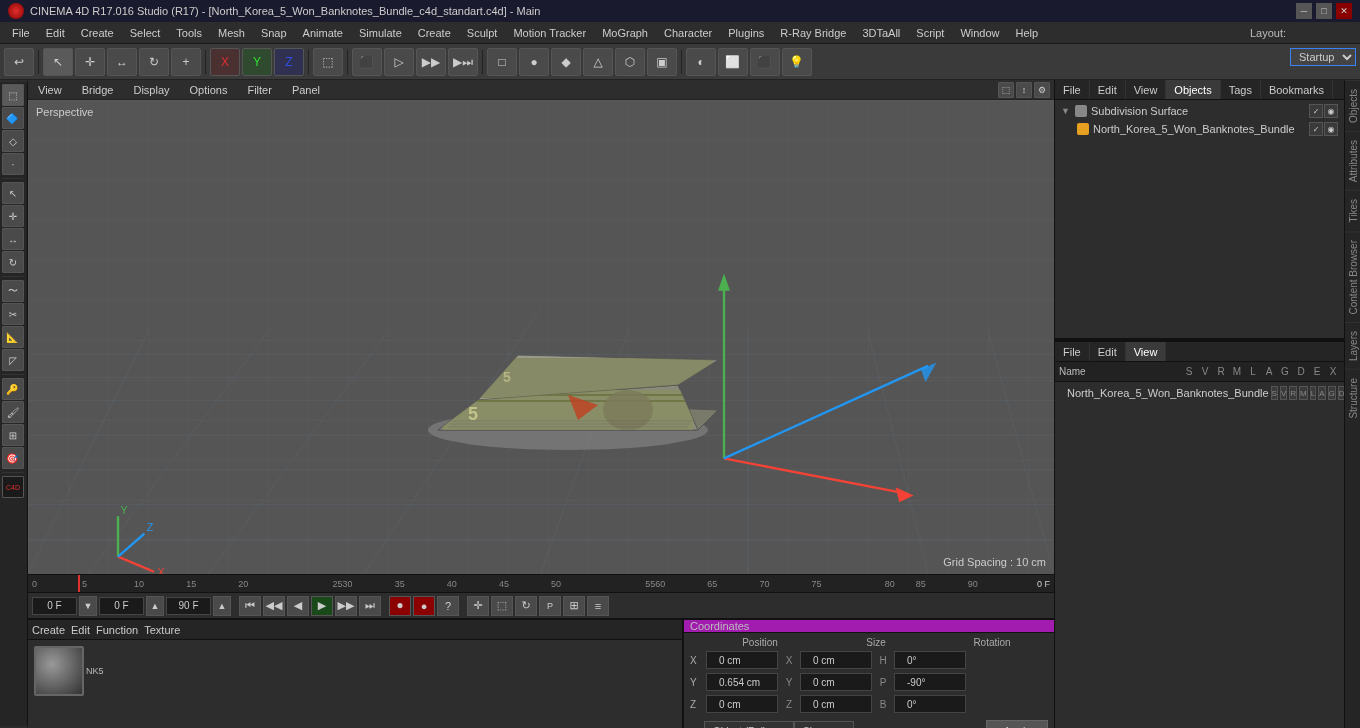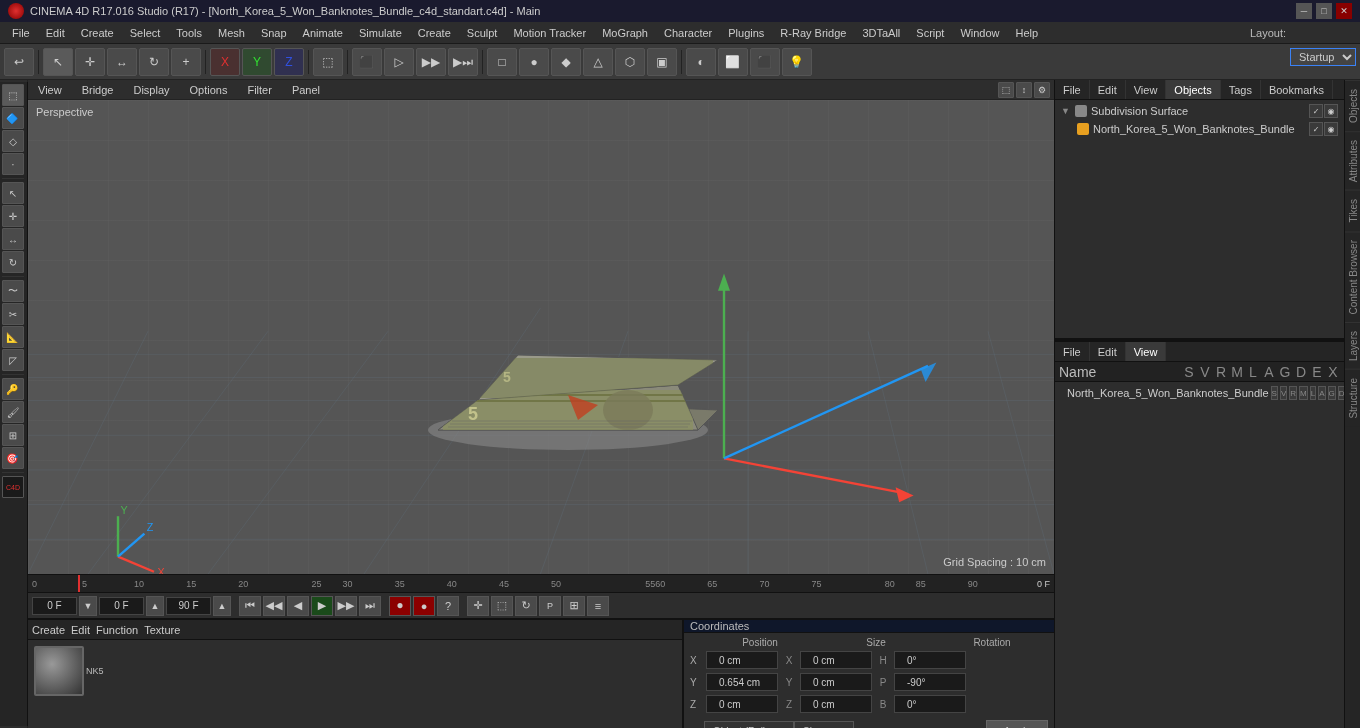--- a/index.html
+++ b/index.html
@@ -288,21 +288,21 @@
     <div style="height:18px;background:#222;border-top:1px solid #111;display:flex;align-items:center;padding:0 4px;overflow:hidden;position:relative;">
 
       <div style="position:absolute;left:50px;top:0;bottom:0;width:2px;background:#e03030;z-index:2;"></div>
 
       <div style="display:flex;width:100%;font-size:9px;color:#888;">
         <span style="width:50px;text-align:left;">0</span>
         <span style="flex:1;text-align:left;">5</span>
         <span style="flex:1;text-align:left;">10</span>
         <span style="flex:1;text-align:left;">15</span>
         <span style="flex:1;text-align:left;">20</span>
-        <span style="flex:1;text-align:center;">25</span>
+        <span style="flex:1;text-align:right;">25</span>
         <span style="flex:1;text-align:left;">30</span>
         <span style="flex:1;text-align:left;">35</span>
         <span style="flex:1;text-align:left;">40</span>
         <span style="flex:1;text-align:left;">45</span>
         <span style="flex:1;text-align:left;">50</span>
         <span style="flex:1;text-align:right;">55</span>
         <span style="flex:1;text-align:left;">60</span>
         <span style="flex:1;text-align:left;">65</span>
         <span style="flex:1;text-align:left;">70</span>
         <span style="flex:1;text-align:left;">75</span>
@@ -351,21 +351,21 @@
         </div>
         <div style="display:flex;align-items:center;padding:6px;gap:4px;overflow-x:auto;">
           <div style="display:flex;flex-direction:row;align-items:center;gap:2px;cursor:pointer;">
             <div style="width:50px;height:50px;background:radial-gradient(circle at 35% 35%, #999, #333);border:2px solid #666;border-radius:2px;"></div>
             <span style="font-size:9px;color:#bbb;">NK5</span>
           </div>
         </div>
       </div>
 
       <div style="width:370px;display:flex;flex-direction:column;background:#2d2d2d;">
-        <div style="height:20px;background:#0f172a;border-bottom:1px solid #111;display:flex;align-items:center;padding:0 6px;">
+        <div style="height:20px;background:#a21caf;border-bottom:1px solid #111;display:flex;align-items:center;padding:0 6px;">
           <span style="font-size:11px;color:#bbb;">Coordinates</span>
         </div>
         <div style="padding:4px 6px;display:flex;flex-direction:column;gap:1px;">
 
           <div style="display:flex;gap:4px;margin-bottom:2px;padding-left:14px;">
             <div style="flex:1;text-align:center;font-size:10px;color:#aaa;">Position</div>
             <div style="flex:1;text-align:center;font-size:10px;color:#aaa;">Size</div>
             <div style="flex:1;text-align:center;font-size:10px;color:#aaa;">Rotation</div>
           </div>
 
@@ -448,21 +448,21 @@
     </div>
 
     <div id="attrs-outer" style="flex:1;display:flex;flex-direction:column;overflow:hidden;">
 
       <div style="height:20px;background:#252525;display:flex;align-items:stretch;border-bottom:1px solid #111;">
         <span class="rt-tab">File</span>
         <span class="rt-tab">Edit</span>
         <span class="rt-tab active">View</span>
       </div>
 
-      <div style="height:20px;background:#222;display:flex;align-items:center;padding:0 4px;gap:2px;border-bottom:1px solid #111;font-size:14px;">
+      <div style="height:20px;background:#222;display:flex;align-items:center;padding:0 4px;gap:2px;border-bottom:1px solid #111;font-size:10px;">
         <span style="flex:1;color:#bbb;">Name</span>
         <span style="width:14px;text-align:center;color:#888;">S</span>
         <span style="width:14px;text-align:center;color:#888;">V</span>
         <span style="width:14px;text-align:center;color:#888;">R</span>
         <span style="width:14px;text-align:center;color:#888;">M</span>
         <span style="width:14px;text-align:center;color:#888;">L</span>
         <span style="width:14px;text-align:center;color:#888;">A</span>
         <span style="width:14px;text-align:center;color:#888;">G</span>
         <span style="width:14px;text-align:center;color:#888;">D</span>
         <span style="width:14px;text-align:center;color:#888;">E</span>

